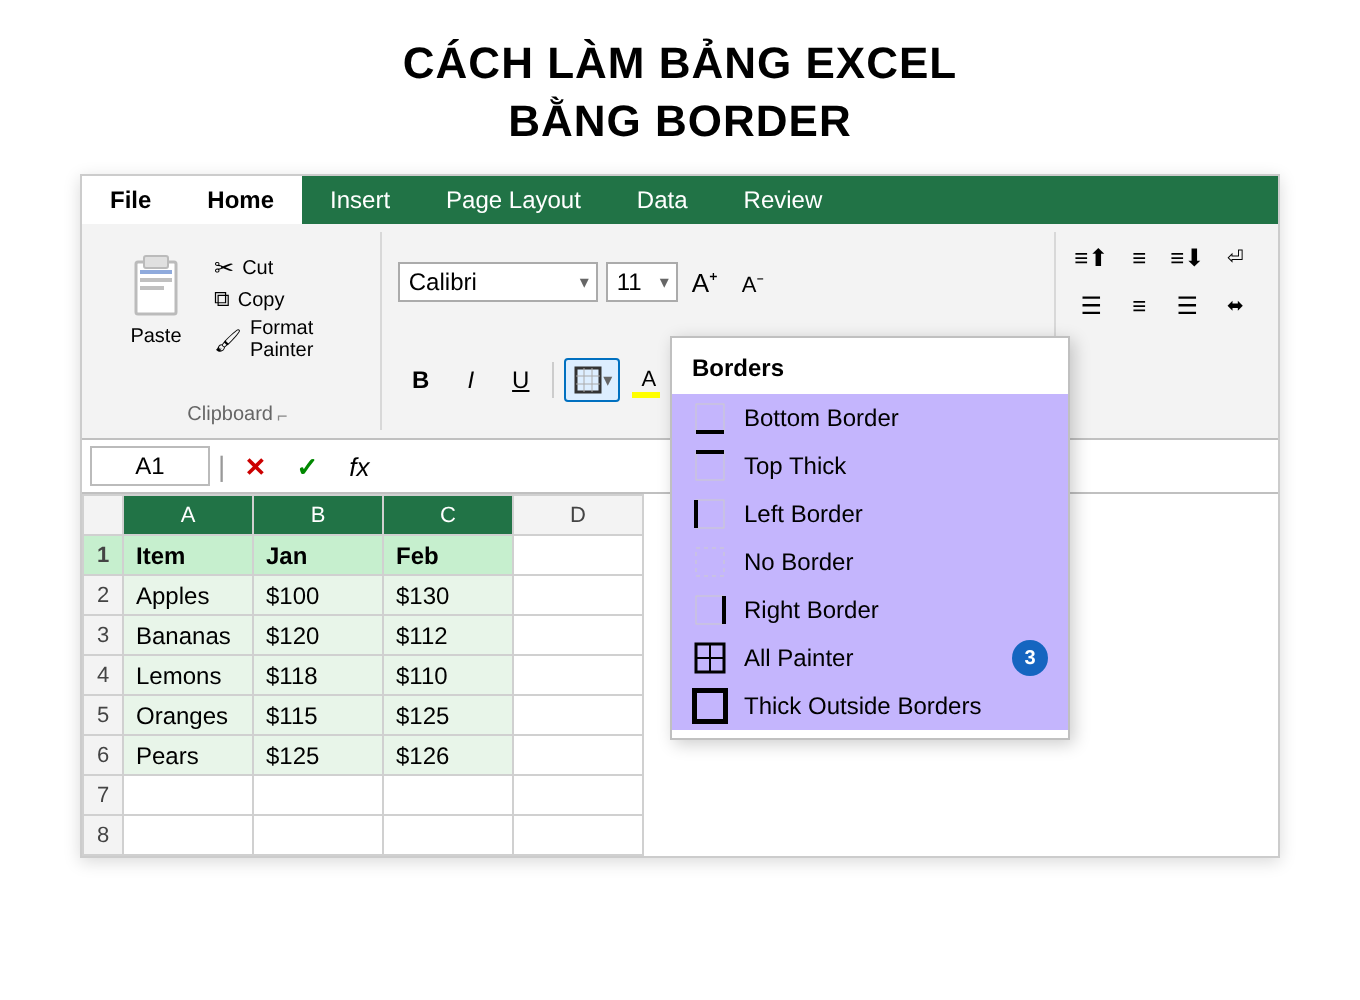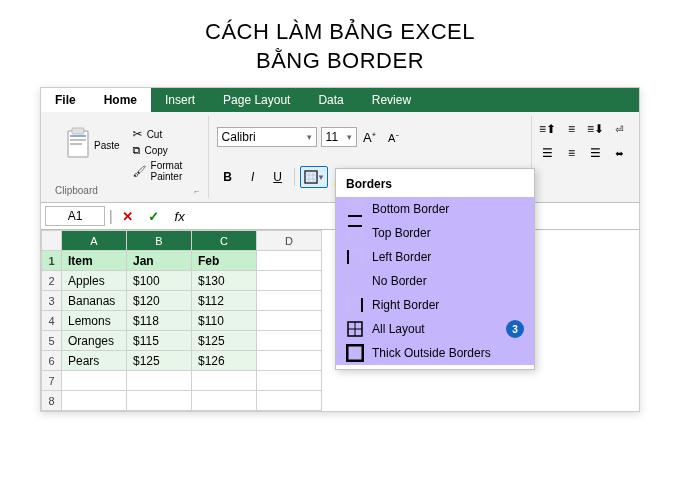--- a/index.html
+++ b/index.html
@@ -10,21 +10,21 @@
       height: 500px;
       overflow: hidden;
       position: relative;
     }
 
     
     .page-title {
       text-align: center;
       padding: 18px 0 12px;
       font-size: 22px;
-      font-weight: 400;
+      font-weight: 700;
       line-height: 1.3;
       letter-spacing: 0.5px;
     }
 
     
     .excel-window {
       margin: 0 40px;
       border: 1px solid #ccc;
       background: #fff;
       box-shadow: 0 2px 8px rgba(0,0,0,0.15);
@@ -72,32 +72,32 @@
     .ribbon-group-content {
       display: flex;
       align-items: center;
       flex: 1;
       gap: 4px;
     }
 
     .ribbon-group-label {
       font-size: 10px;
       color: #666;
-      margin-top: 2px;
+      margin-top: 20px;
       display: flex;
       align-items: center;
       gap: 2px;
       width: 100%;
-      justify-content: space-between;
+      justify-content: center;
     }
 
     
     .paste-btn {
       display: flex;
-      flex-direction: row;
+      flex-direction: column;
       align-items: center;
       padding: 4px 6px;
       cursor: pointer;
       border: 1px solid transparent;
       border-radius: 2px;
     }
 
     .clipboard-items {
       display: flex;
       flex-direction: column;
@@ -572,21 +572,21 @@
       <line x1="2" y1="16" x2="16" y2="16" stroke="#000" stroke-width="2"></line>
     </svg>
     <span>Bottom Border</span>
   </div>
 
   <div class="border-menu-item">
     <svg class="border-icon" viewBox="0 0 18 18">
       <rect x="2" y="2" width="14" height="14" fill="none" stroke="#ccc" stroke-width="0.5"></rect>
       <line x1="2" y1="2" x2="16" y2="2" stroke="#000" stroke-width="2"></line>
     </svg>
-    <span>Top Border</span>
+    <span>Top Thick</span>
   </div>
 
   <div class="border-menu-item">
     <svg class="border-icon" viewBox="0 0 18 18">
       <rect x="2" y="2" width="14" height="14" fill="none" stroke="#ccc" stroke-width="0.5"></rect>
       <line x1="2" y1="2" x2="2" y2="16" stroke="#000" stroke-width="2"></line>
     </svg>
     <span>Left Border</span>
   </div>
 
@@ -604,21 +604,21 @@
     </svg>
     <span>Right Border</span>
   </div>
 
   <div class="border-menu-item">
     <svg class="border-icon" viewBox="0 0 18 18">
       <rect x="2" y="2" width="14" height="14" fill="none" stroke="#000" stroke-width="1.5"></rect>
       <line x1="9" y1="2" x2="9" y2="16" stroke="#000" stroke-width="1"></line>
       <line x1="2" y1="9" x2="16" y2="9" stroke="#000" stroke-width="1"></line>
     </svg>
-    <span>All Layout</span>
+    <span>All Painter</span>
 
     <div class="callout" style="position:relative;top:0;left:auto;margin-left:auto;width:18px;height:18px;font-size:10px;">
       <span>3</span>
     </div>
   </div>
 
 
   <div class="border-menu-item">
     <svg class="border-icon" viewBox="0 0 18 18">
       <rect x="1" y="1" width="16" height="16" fill="none" stroke="#000" stroke-width="3"></rect>

